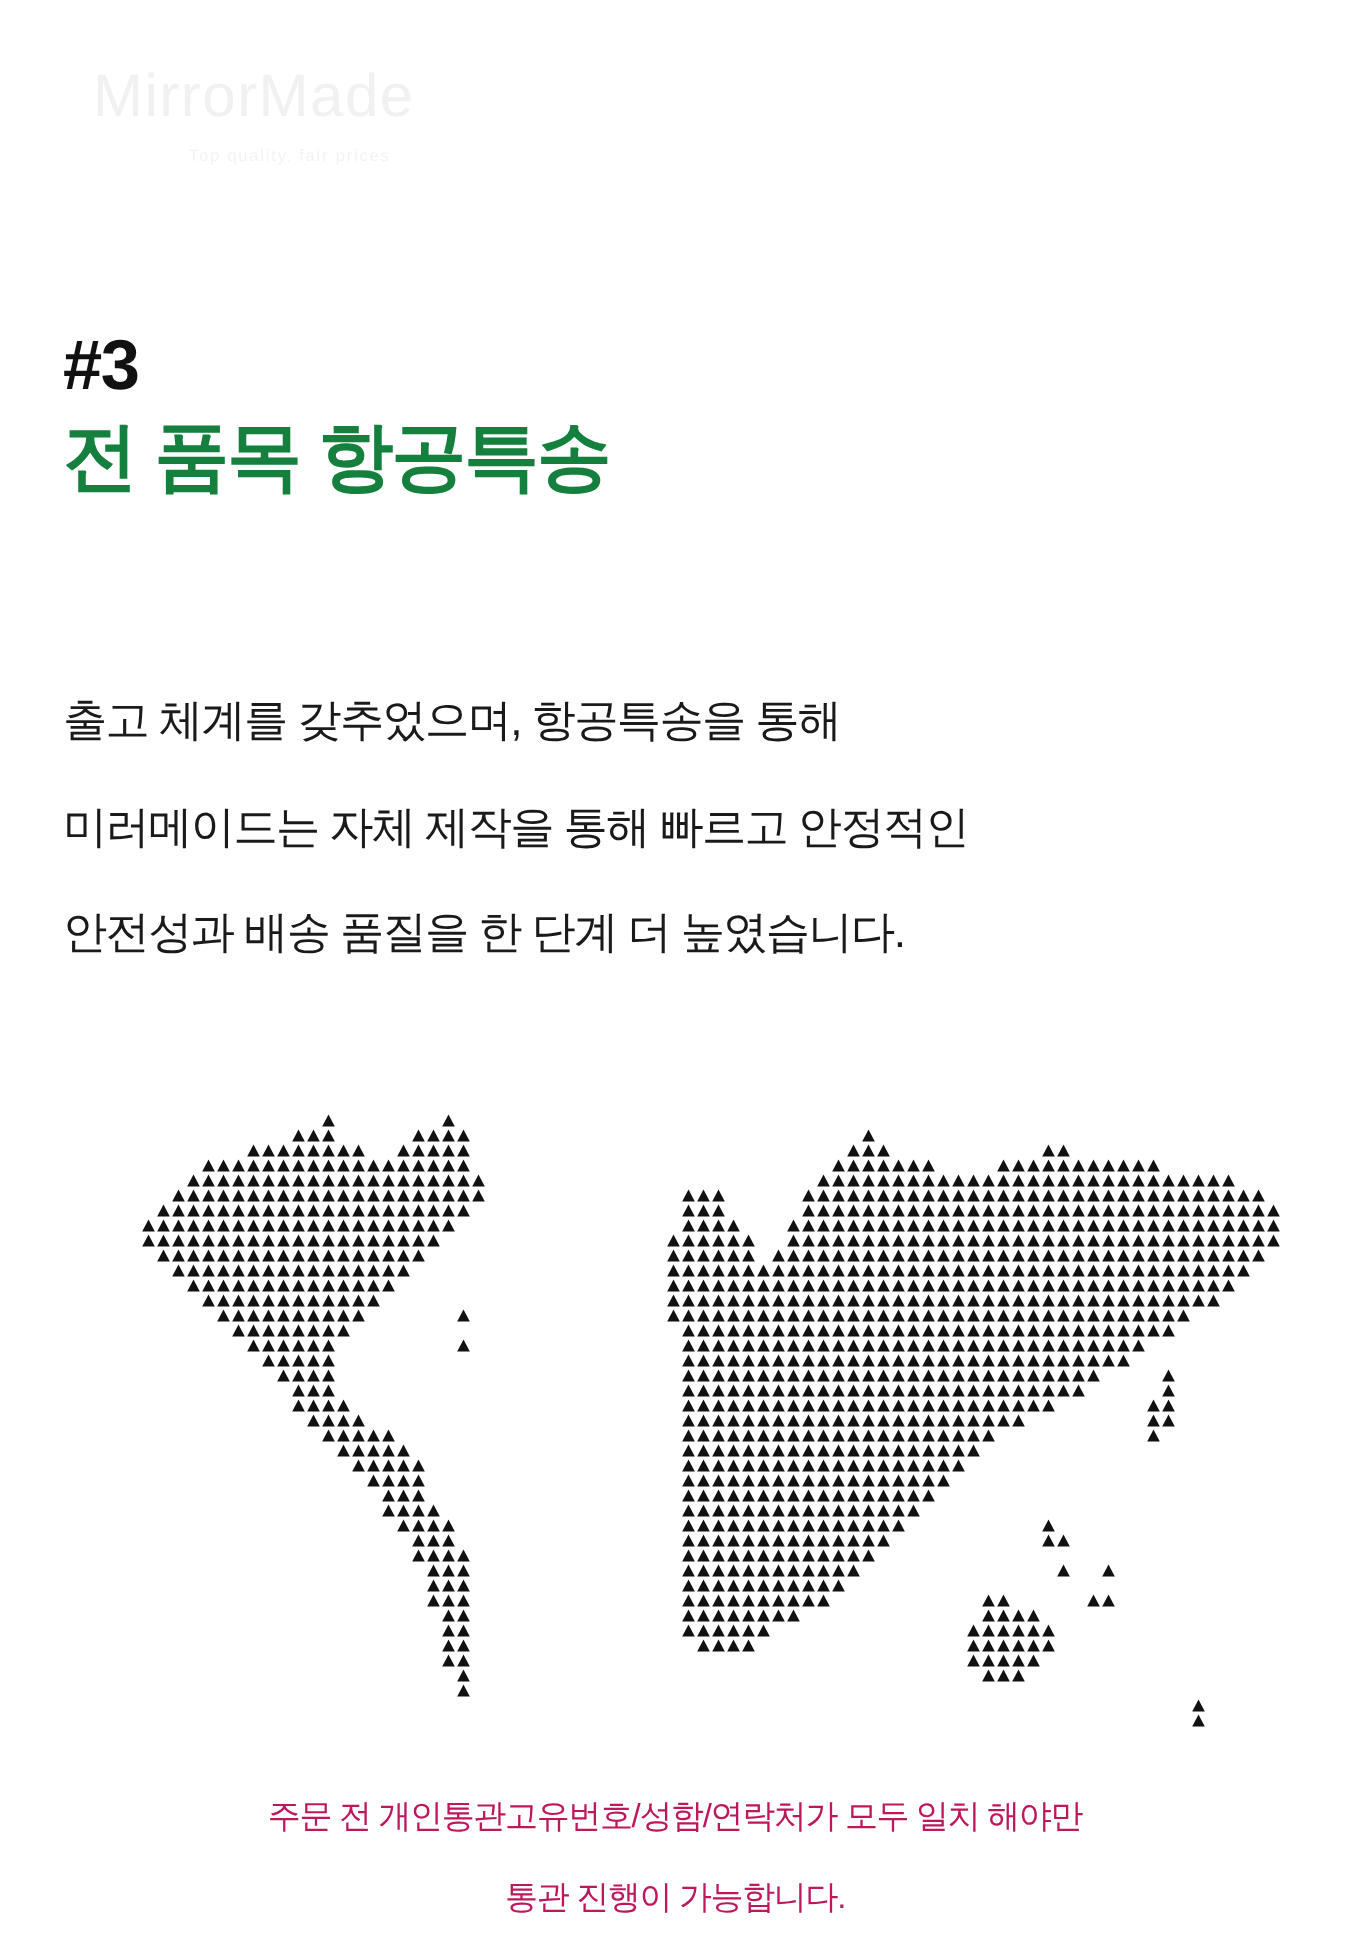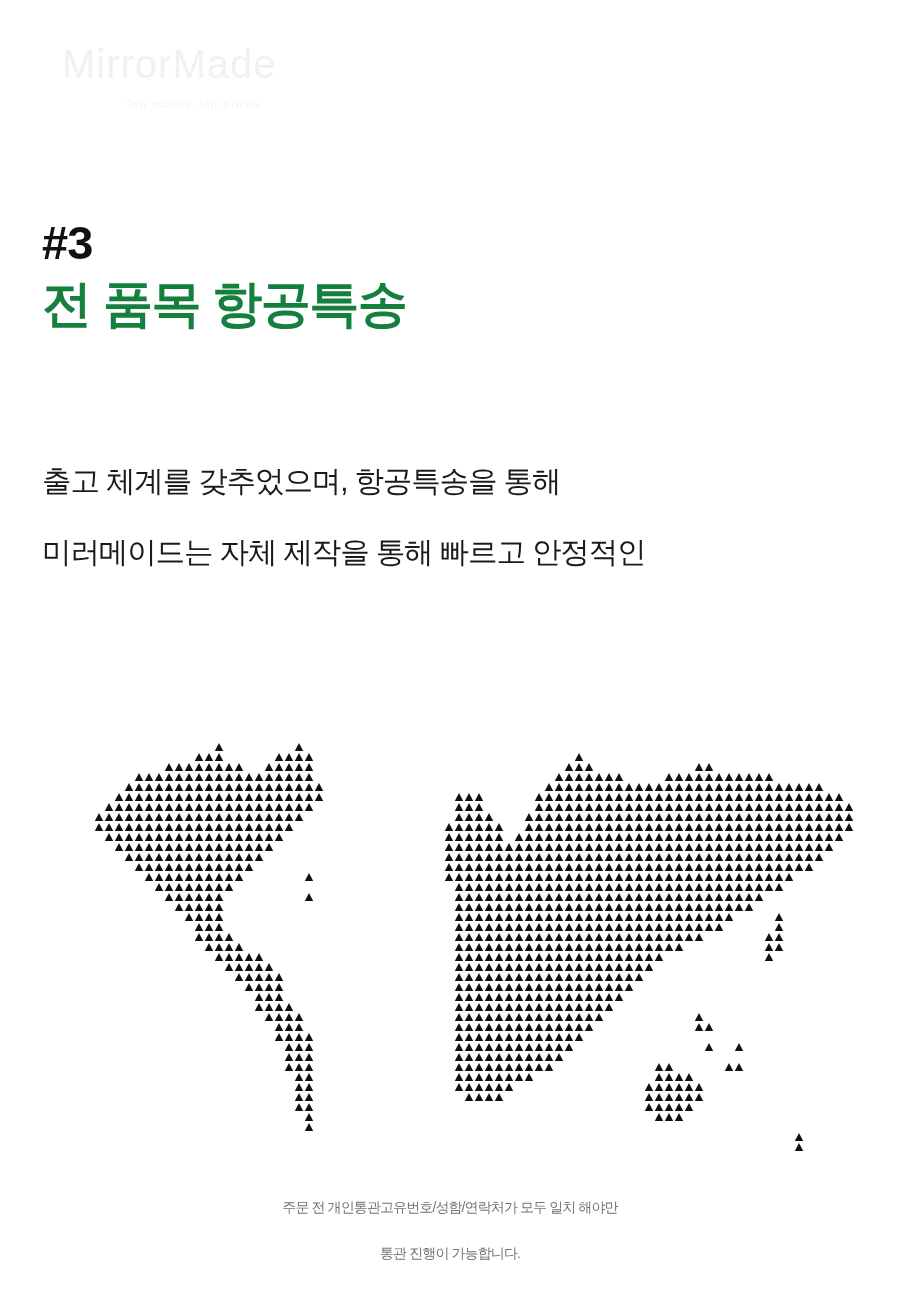--- a/index.html
+++ b/index.html
@@ -98,45 +98,46 @@
 
   
   .footnote {
     position: absolute;
     left: 0;
     top: 1200px;
     width: 900px;
     text-align: center;
   }
   .footnote-line {
-    font-size: 14px;
+    font-size: 22px;
     font-weight: 500;
     letter-spacing: -0.9px;
     line-height: 1.0;
-    color: #737373;
+    color: #be185d;
     margin: 0 0 32px 0;
   }
   .footnote-line:last-child { margin-bottom: 0; margin-top: 30px; }
 </style>
 </head>
 <body>
 
 <div class="watermark">
   <div class="wm-title">MirrorMade</div>
   <div class="wm-sub">Top quality, fair prices</div>
 </div>
 
 <div class="heading-block">
   <h1 class="heading-number">#3</h1>
   <h2 class="heading-title">전 품목 항공특송</h2>
 </div>
 
 <div class="body-copy">
   <p class="body-line">출고 체계를 갖추었으며, 항공특송을 통해</p>
   <p class="body-line">미러메이드는 자체 제작을 통해 빠르고 안정적인</p>
+  <p class="body-line">안전성과 배송 품질을 한 단계 더 높였습니다.</p>
 </div>
 
 <div class="map-wrap">
   <svg viewBox="0 0 800 410" xmlns="http://www.w3.org/2000/svg" aria-hidden="true">
     <defs>
       <g id="tri-def">
           <polygon points="5,0 10,9 0,9"></polygon>
         </g>
     </defs>
     <g id="map-triangles" fill="#111111">

